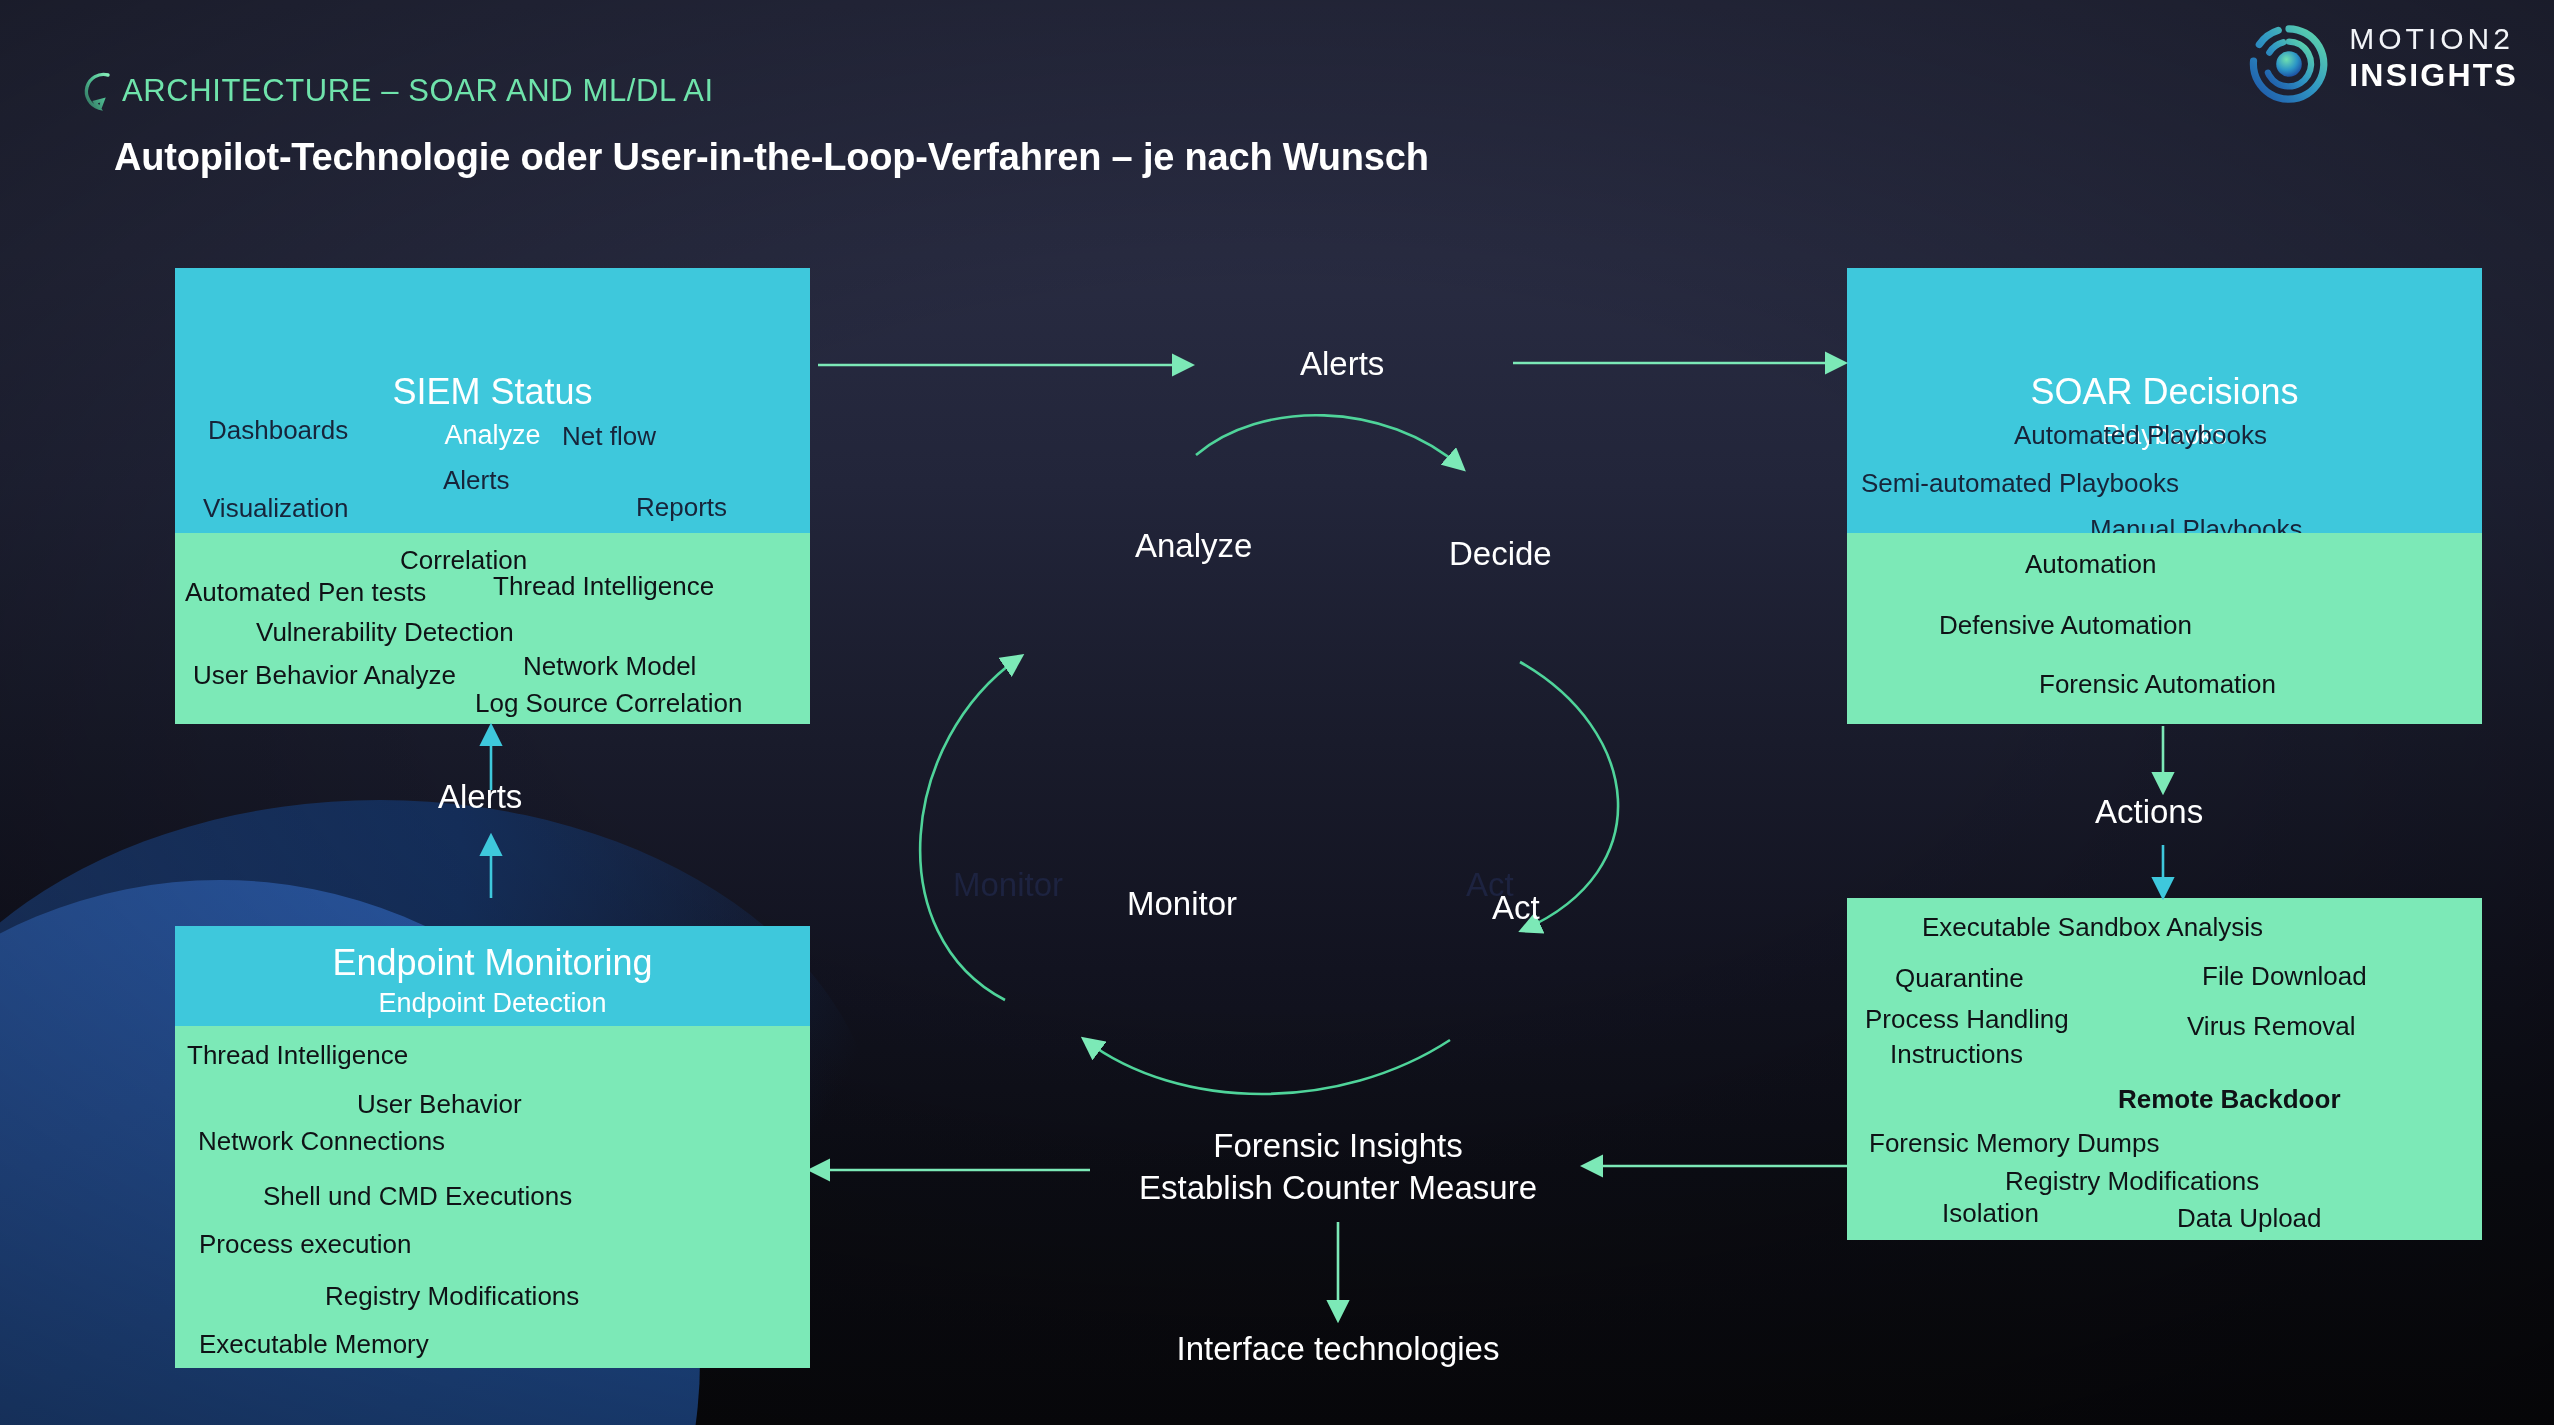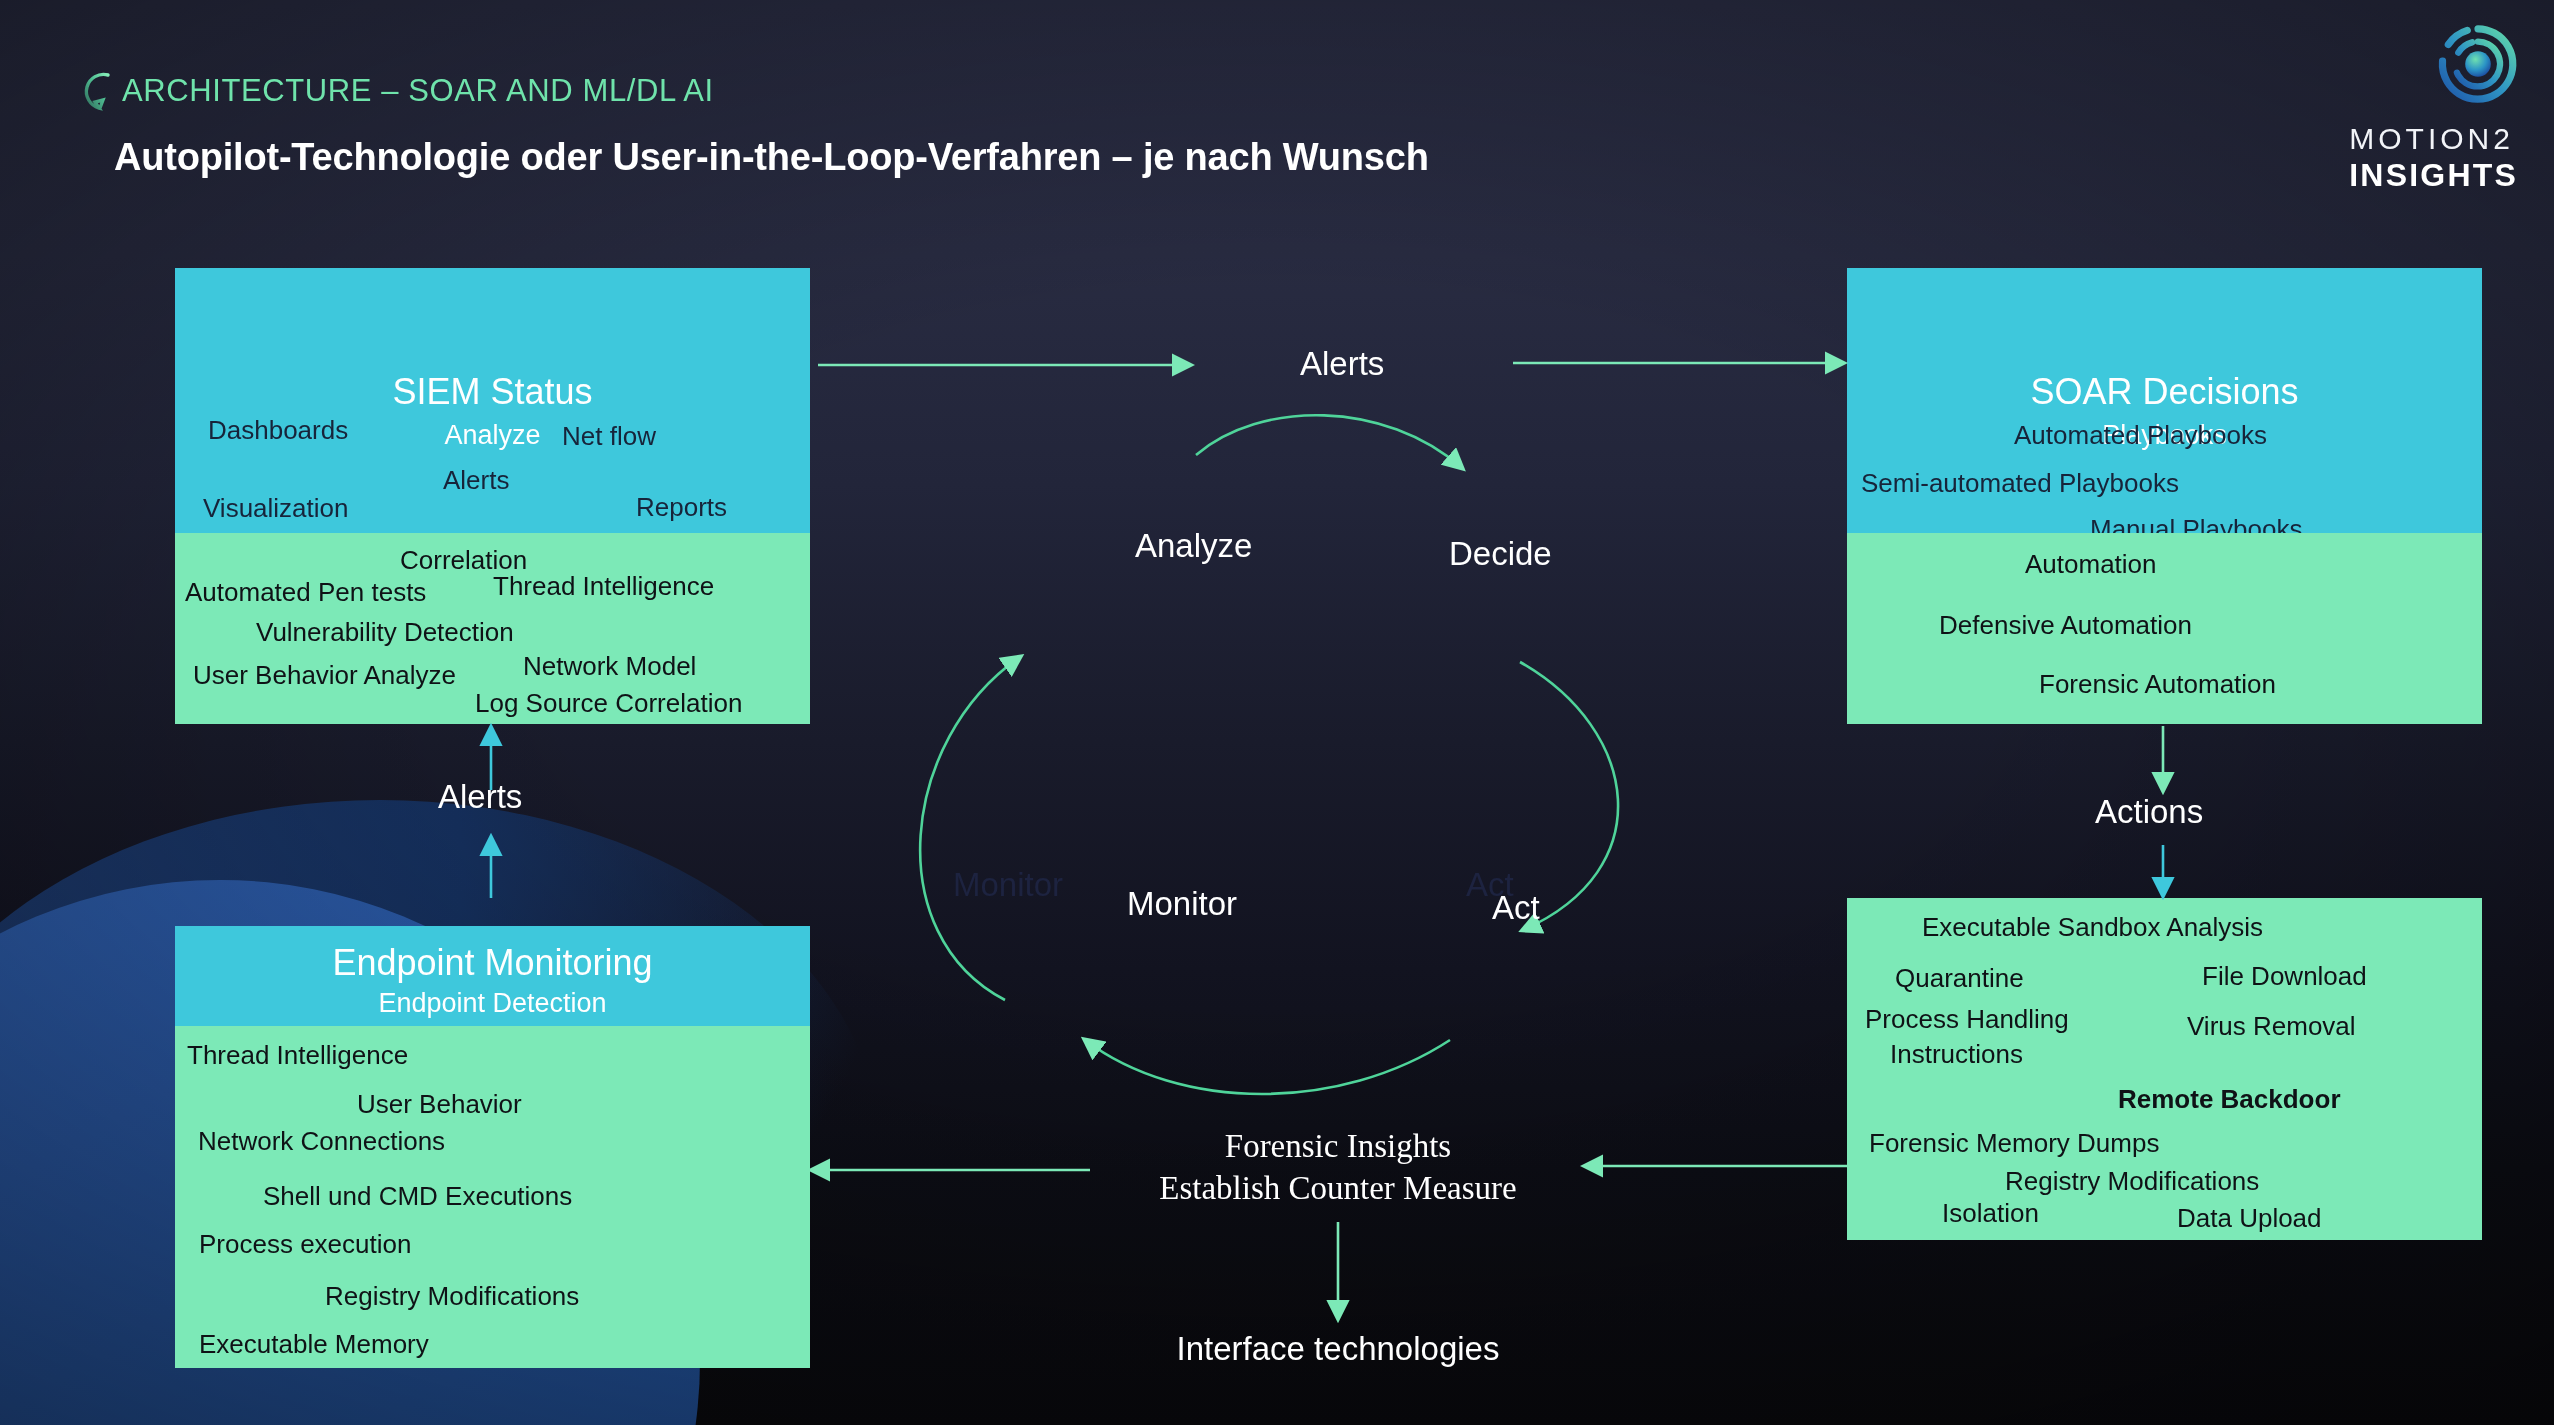--- a/index.html
+++ b/index.html
@@ -46,21 +46,21 @@
   .kicker {
     font-size:31px; letter-spacing:0.6px;
     color:#6fe3ab; font-weight:400;
   }
   .headline {
     position:absolute; left:114px; top:136px;
     font-size:38px; font-weight:bold; color:#ffffff;
     letter-spacing:-0.2px;
   }
   
-  .logo { position:absolute; right:36px; top:24px; display:flex; align-items:flex-end; gap:20px;flex-direction:column; }
+  .logo { position:absolute; right:36px; top:24px; display:flex; align-items:flex-start; gap:20px; }
   .logo-mark { width:80px; height:80px; }
   .logo-text { display:flex; flex-direction:column; line-height:1.0; }
   .logo-l1 { font-size:30px; color:#f2f4f8; letter-spacing:4px; font-weight:400; }
   .logo-l2 { font-size:32px; color:#ffffff; letter-spacing:2.2px; font-weight:bold; margin-top:5px; }
 
   
   .panel { position:absolute;border-radius:21px; }
   .panel .head {
     background:#3ec8dc; color:#ffffff;
     display:flex; flex-direction:column; align-items:center; justify-content:center;
@@ -237,20 +237,20 @@
   <div class="flow" style="left:2095px; top:793px;">Actions</div>
 
   <span class="ghost" style="left:953px; top:866px;">Monitor</span>
   <span class="ghost" style="left:1466px; top:866px;">Act</span>
 
   <span class="cyc" style="left:1135px; top:527px;">Analyze</span>
   <span class="cyc" style="left:1449px; top:535px;">Decide</span>
   <span class="cyc" style="left:1127px; top:885px;">Monitor</span>
   <span class="cyc" style="left:1492px; top:889px;">Act</span>
 
-  <div class="flow center" style="left:1088px; top:1125px; width:500px;font-family:Liberation Serif, serif;">
+  <div class="flow center" style="left:1088px; top:1125px; width:500px;">
     <div>Forensic Insights</div>
     <div>Establish Counter Measure</div>
   </div>
 
   <div class="flow center" style="left:1088px; top:1328px; width:500px;">Interface technologies</div>
 
 </div>
 
 </body></html>

